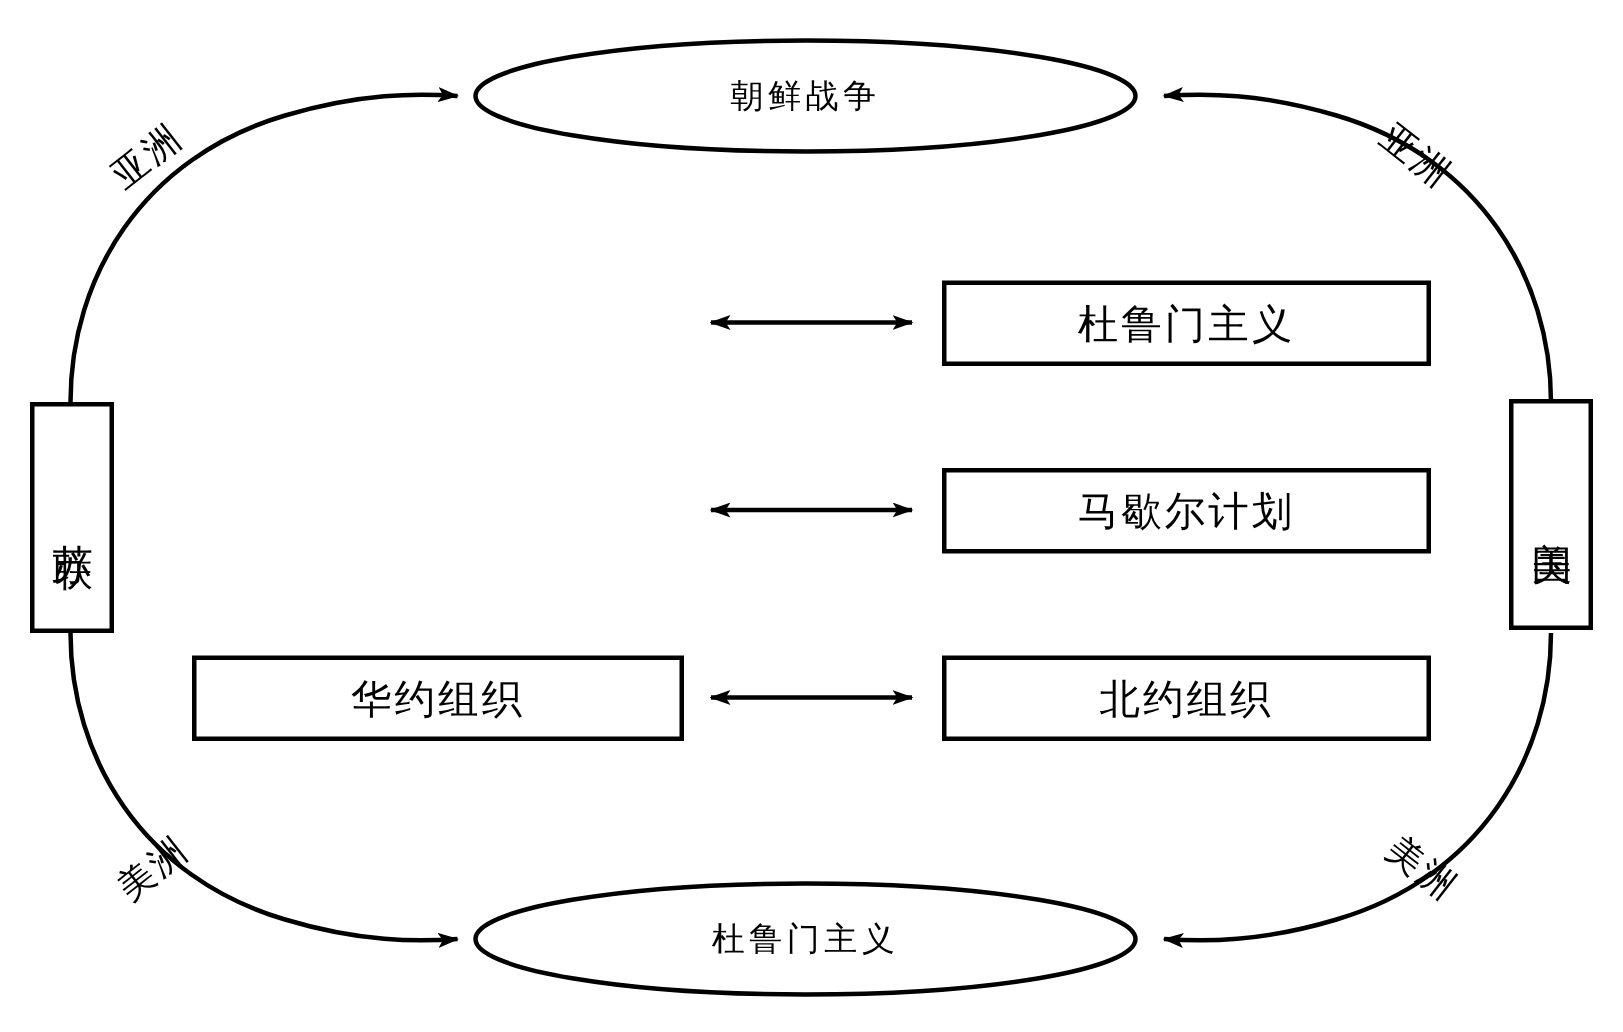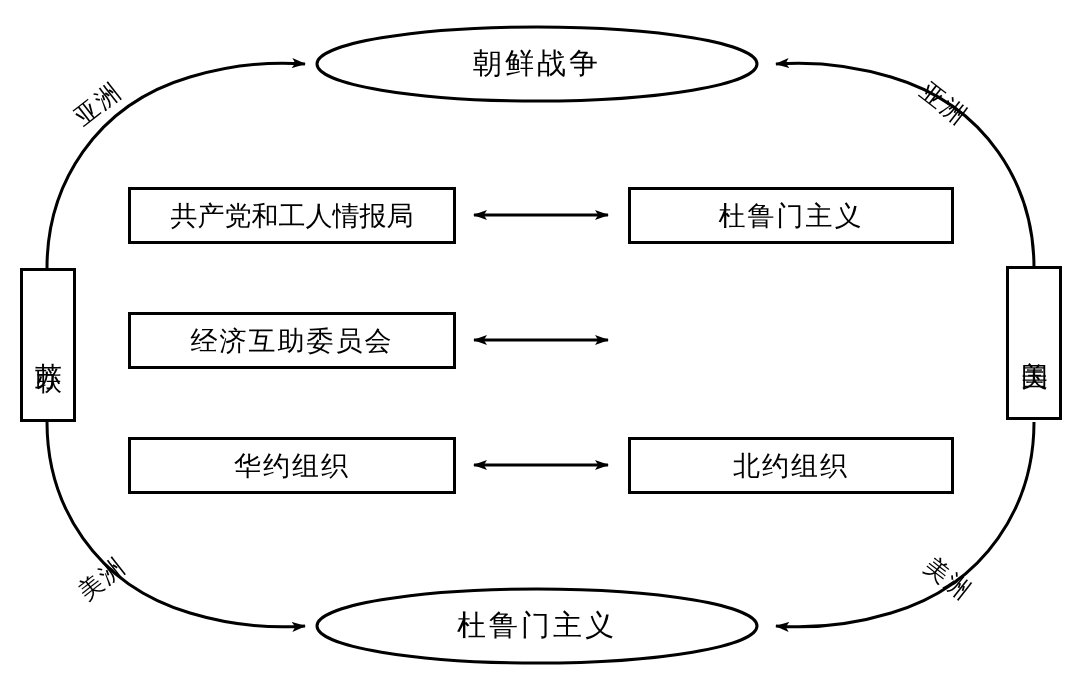--- a/index.html
+++ b/index.html
@@ -55,21 +55,21 @@
     writing-mode: vertical-rl;
     text-orientation: upright;
     line-height: 1.15;
     letter-spacing: 4px;
   }
   .ellipse-label {
     position: absolute;
     display: flex;
     align-items: center;
     justify-content: center;
-    font-size: 29px;
+    font-size: 22px;
     letter-spacing: 3px;
     color: #000000;
     pointer-events: auto;
   }
   .edge-label {
     position: absolute;
     font-size: 24px;
     letter-spacing: 2px;
     color: #000000;
     white-space: nowrap;
@@ -117,26 +117,25 @@
   <div class="layer-text">
 
     <div class="ellipse-label" style="left:317px; top:42px; width:440px; height:44px;">朝鲜战争</div>
 
     <div class="ellipse-label" style="left:317px; top:604px; width:440px; height:44px;">杜鲁门主义</div>
 
     <div class="node sidebox" style="left:20px; top:268px; width:56px; height:154px;">苏联</div>
 
     <div class="node sidebox" style="left:1006px; top:266px; width:56px; height:154px;">美国</div>
 
-    <div class="node pairbox tight" style="left:128px; top:187px; width:328px; height:57px;">共产党和工人情报局</div>
 
     <div class="node pairbox" style="left:628px; top:187px; width:326px; height:57px;font-family:Liberation Serif, serif;">杜鲁门主义</div>
 
-    <div class="node pairbox" style="left:128px; top:312px; width:328px; height:57px;">经济互助委员会</div>
 
+    <div class="node pairbox" style="left:628px; top:312px; width:326px; height:57px;">马歇尔计划</div>
 
     <div class="node pairbox" style="left:128px; top:437px; width:328px; height:57px;">华约组织</div>
 
     <div class="node pairbox" style="left:628px; top:437px; width:326px; height:57px;">北约组织</div>
 
     <div class="edge-label rot-ne" style="left:72px; top:88px;">亚洲</div>
 
     <div class="edge-label rot-nw" style="left:918px; top:88px;">亚洲</div>
 
     <div class="edge-label rot-sw" style="left:76px; top:563px;">美洲</div>

